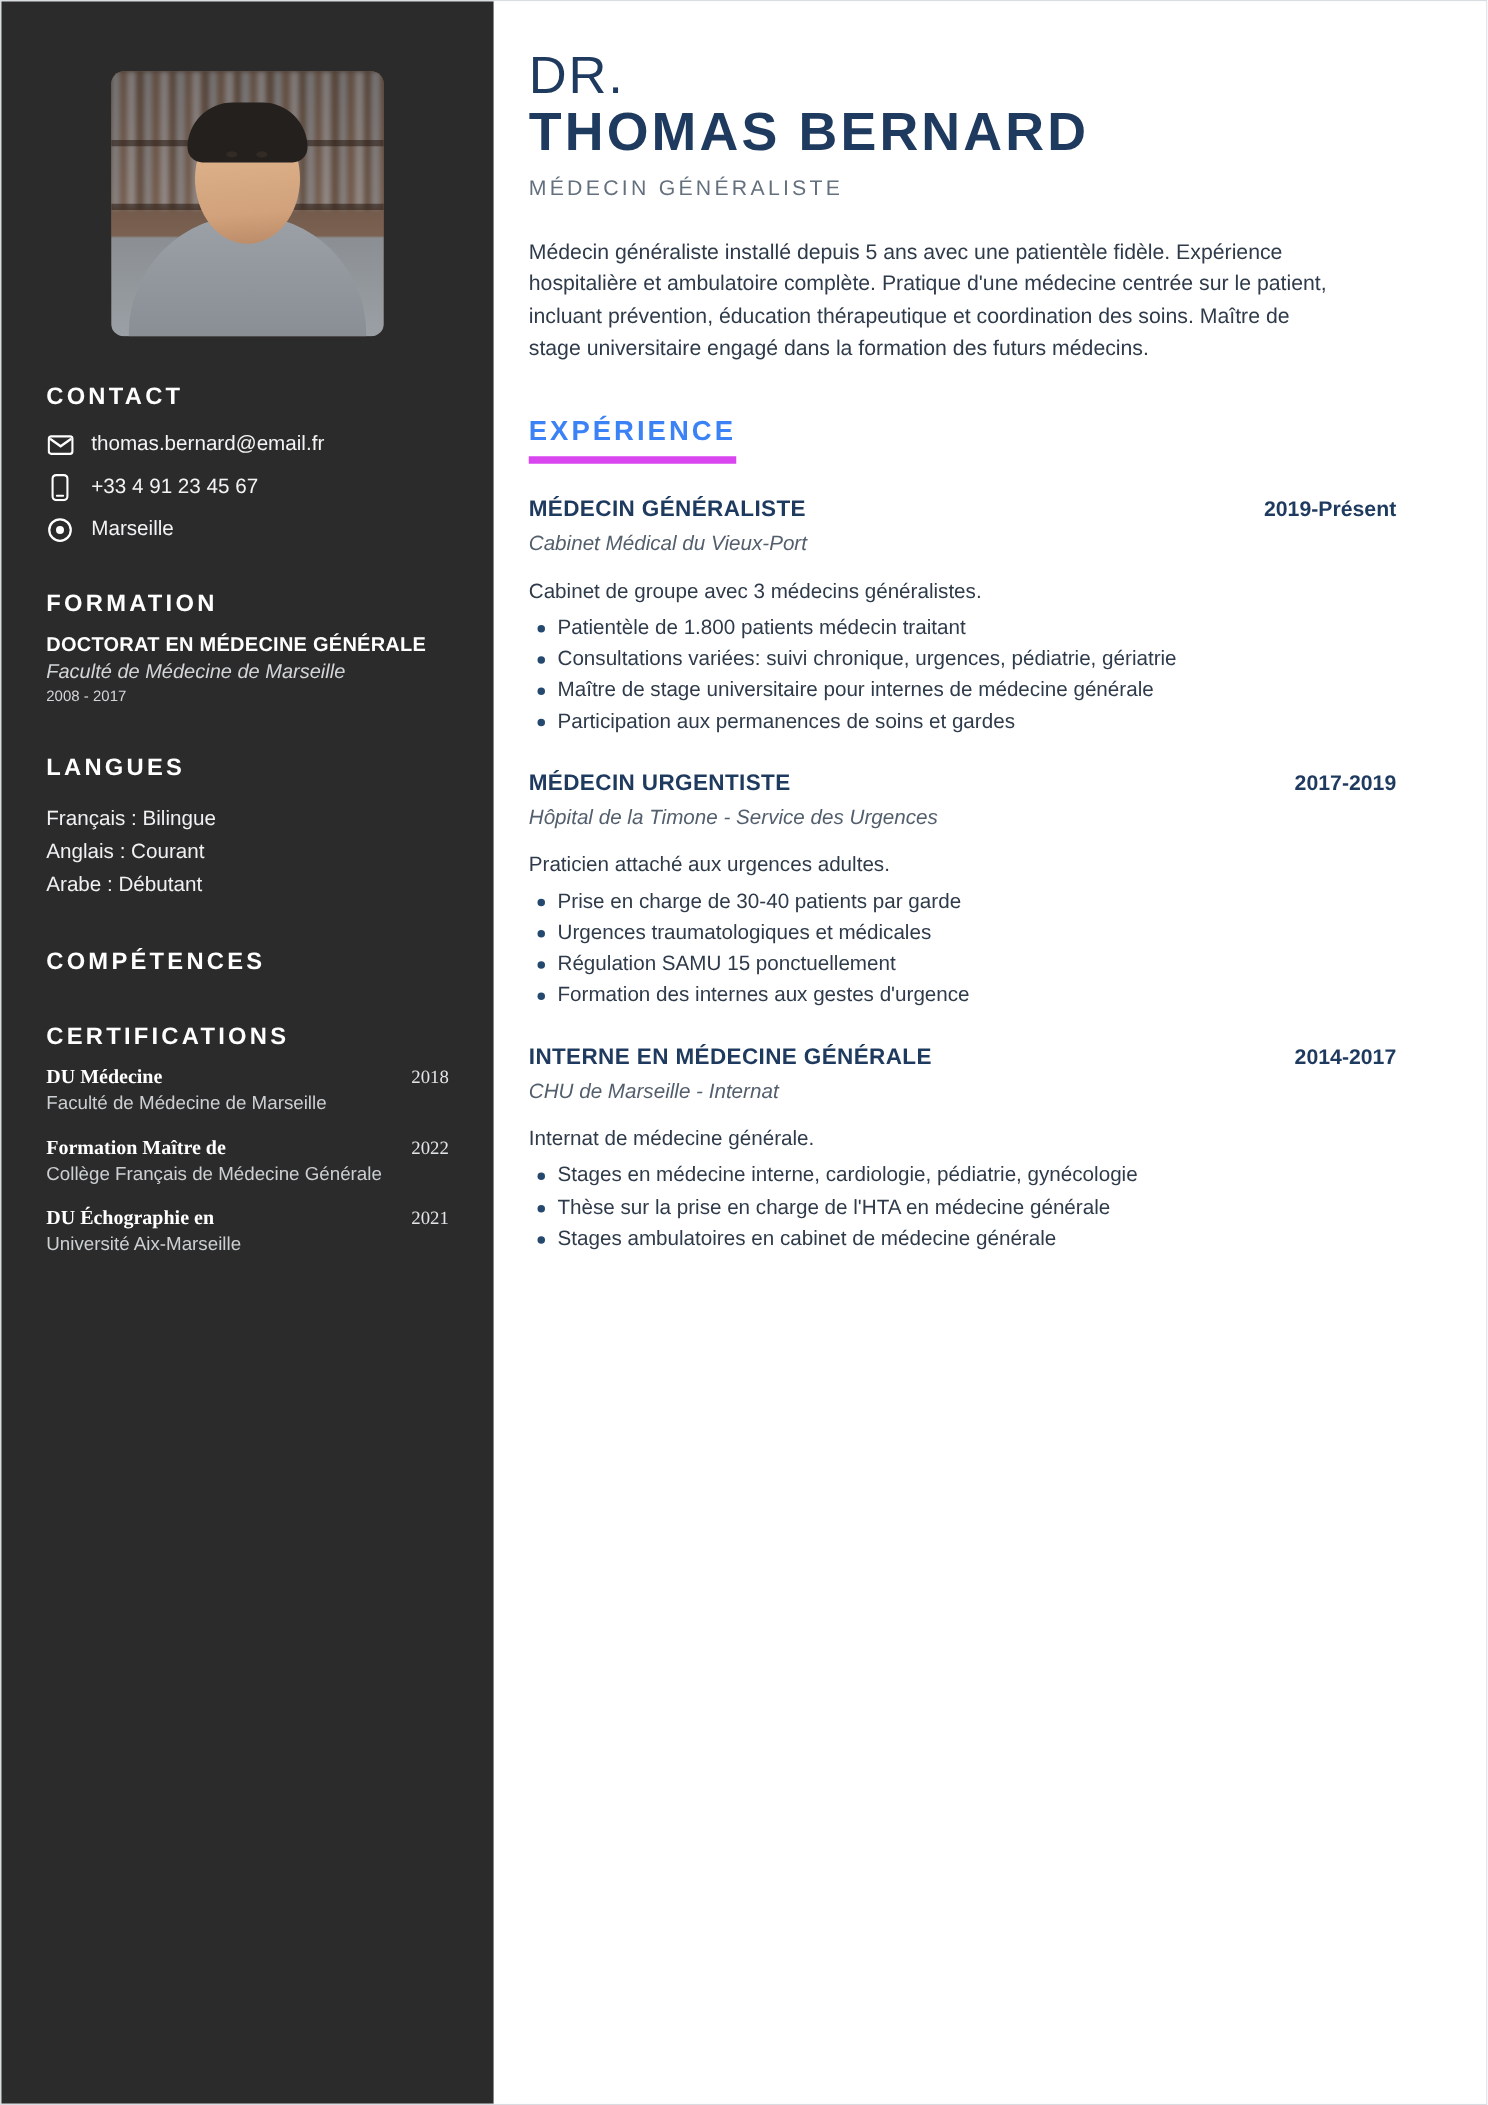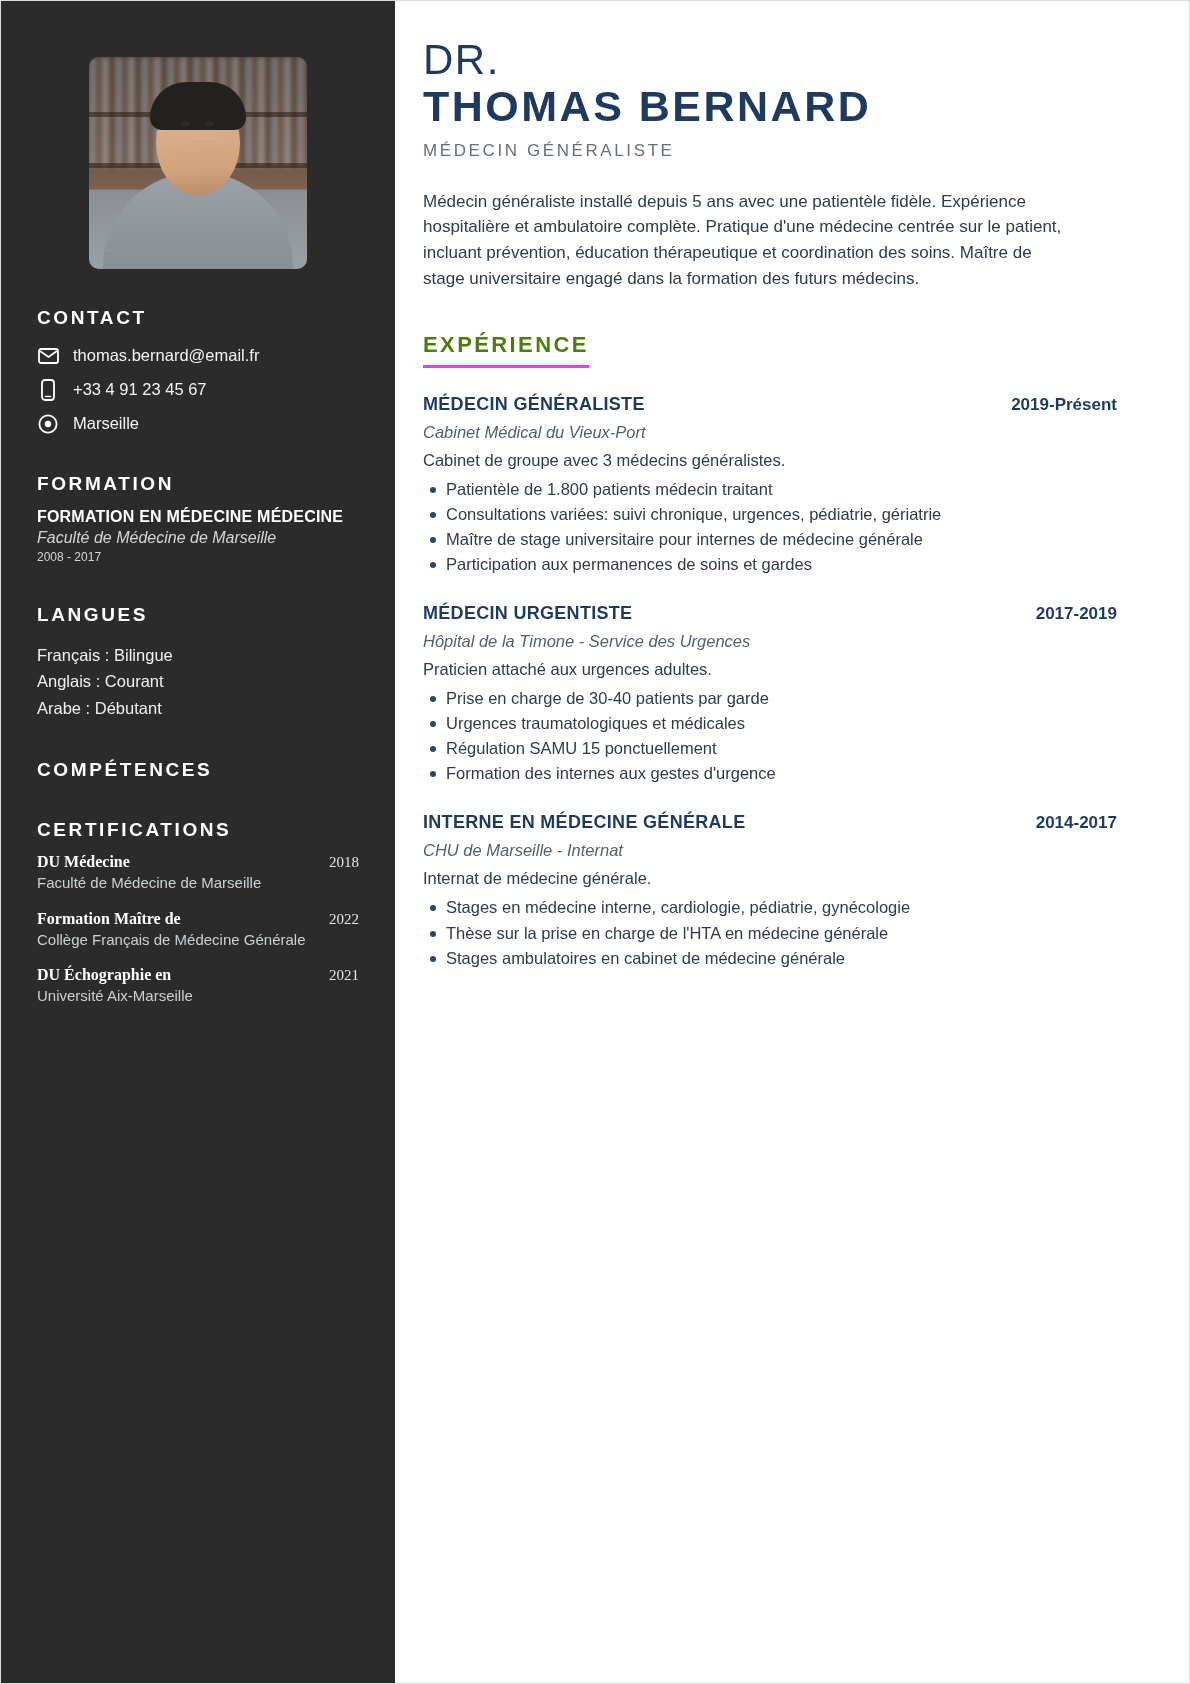--- a/index.html
+++ b/index.html
@@ -213,24 +213,24 @@
     line-height: 1.52;
     color: #2f3b4a;
     max-width: 640px;
   }
 
   .sec-heading {
     display: inline-block;
     font-size: 22px;
     font-weight: 700;
     letter-spacing: 2.4px;
-    color: #4d7c0f;
+    color: #3b82f6;
     margin-top: 40px;
     padding-bottom: 7px;
-    border-bottom: 3px solid #d946ef;
+    border-bottom: 6px solid #d946ef;
   }
 
   .exp-item { margin-top: 26px; }
   .exp-item:first-of-type { margin-top: 24px; }
 
   .exp-head {
     display: flex;
     justify-content: space-between;
     align-items: baseline;
     gap: 16px;
@@ -249,21 +249,21 @@
   }
   .exp-org {
     font-size: 16.5px;
     font-style: italic;
     color: #535f6d;
     margin-top: 8px;
   }
   .exp-desc {
     font-size: 16.5px;
     color: #2f3b4a;
-    margin-top: 9px;
+    margin-top: 19px;
   }
   .exp-bullets {
     margin-top: 7px;
     list-style: none;
   }
   .exp-bullets li {
     position: relative;
     font-size: 16.5px;
     color: #2f3b4a;
     line-height: 1.52;
@@ -331,21 +331,21 @@
             <circle cx="10" cy="10" r="3.2" fill="#ffffff"></circle>
           </svg>
         </span>
         <span class="contact-text">Marseille</span>
       </div>
 
     </div>
 
     <h2 class="side-heading tight">FORMATION</h2>
     <div class="edu-item">
-      <div class="edu-title">FORMATION EN MÉDECINE MÉDECINE</div>
+      <div class="edu-title">DOCTORAT EN MÉDECINE GÉNÉRALE</div>
       <div class="edu-school">Faculté de Médecine de Marseille</div>
       <div class="edu-years">2008 - 2017</div>
     </div>
 
     <h2 class="side-heading">LANGUES</h2>
     <div>
       <div class="lang-row">Français : Bilingue</div>
       <div class="lang-row">Anglais : Courant</div>
       <div class="lang-row">Arabe : Débutant</div>
     </div>

